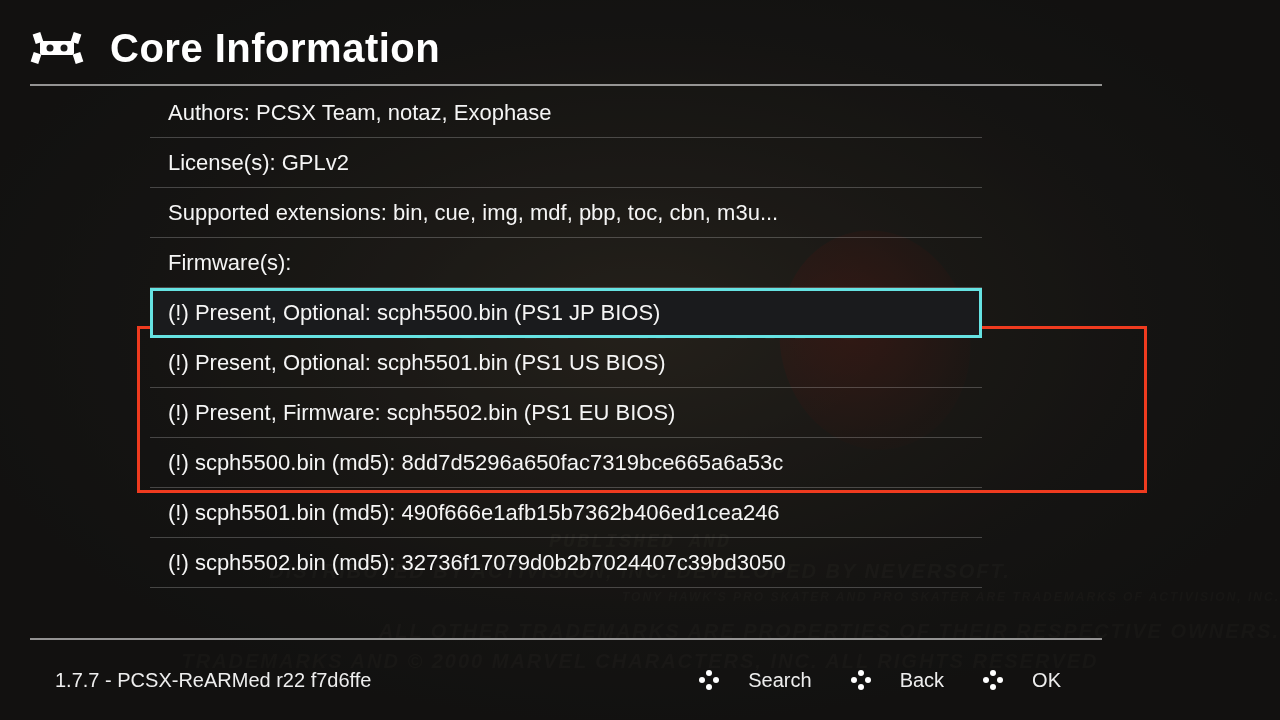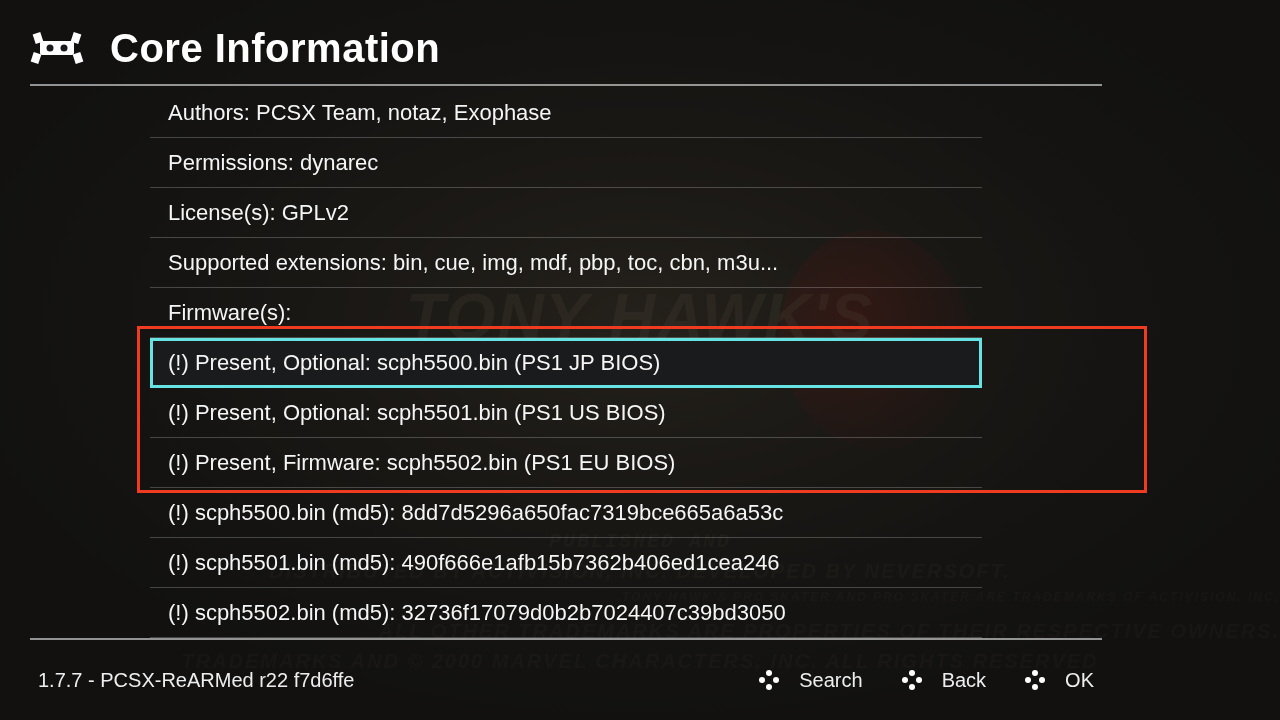--- a/index.html
+++ b/index.html
@@ -74,28 +74,28 @@
     left:137px; width:1010px;
     top:326px; height:167px;
     border:3px solid #ef3b1f;
     z-index:3; pointer-events:none;
   }
   .hr-bottom {
     position:absolute; left:30px; right:30px; bottom:80px; height:2px;
     background: rgba(255,255,255,0.55);
   }
   .footer {
-    position:absolute; left:0; right:0; bottom:0; height:80px;
+    position:absolute; left:0; right:16px; bottom:0; height:80px;
     display:flex; align-items:center;
-    padding:0 38px;
+    padding:0 55px;
     font-size:20px; color:#eee;
   }
   .footer .version { flex:1; }
   .footer .actions { display:flex; gap:38px; align-items:center;}
-  .action { display:flex; align-items:center; gap:19px; }
+  .action { display:flex; align-items:center; gap:28px; }
   .action svg { display:block; }
 </style>
 </head>
 <body>
 
 <div class="bg-layer"></div>
 <div class="bg-red"></div>
 <div class="bg-text bg1">TONY HAWK'S</div>
 <div class="bg-text bg2">PUBLISHED AND</div>
 <div class="bg-text bg3">DISTRIBUTED BY ACTIVISION, INC. DEVELOPED BY NEVERSOFT.</div>
@@ -120,23 +120,20 @@
         <circle cx="34" cy="17" r="3.5"></circle>
       </g>
     </svg>
     <h1>Core Information</h1>
   </div>
   <div class="hr-top"></div>
 
   <div class="list" id="list">
       <div class="row">
         <span>Authors: PCSX Team, notaz, Exophase</span>
-      </div>
-      <div class="row">
-        <span>Permissions: dynarec</span>
       </div>
       <div class="row">
         <span>License(s): GPLv2</span>
       </div>
       <div class="row">
         <span>Supported extensions: bin, cue, img, mdf, pbp, toc, cbn, m3u...</span>
       </div>
       <div class="row">
         <span>Firmware(s):</span>
       </div>

